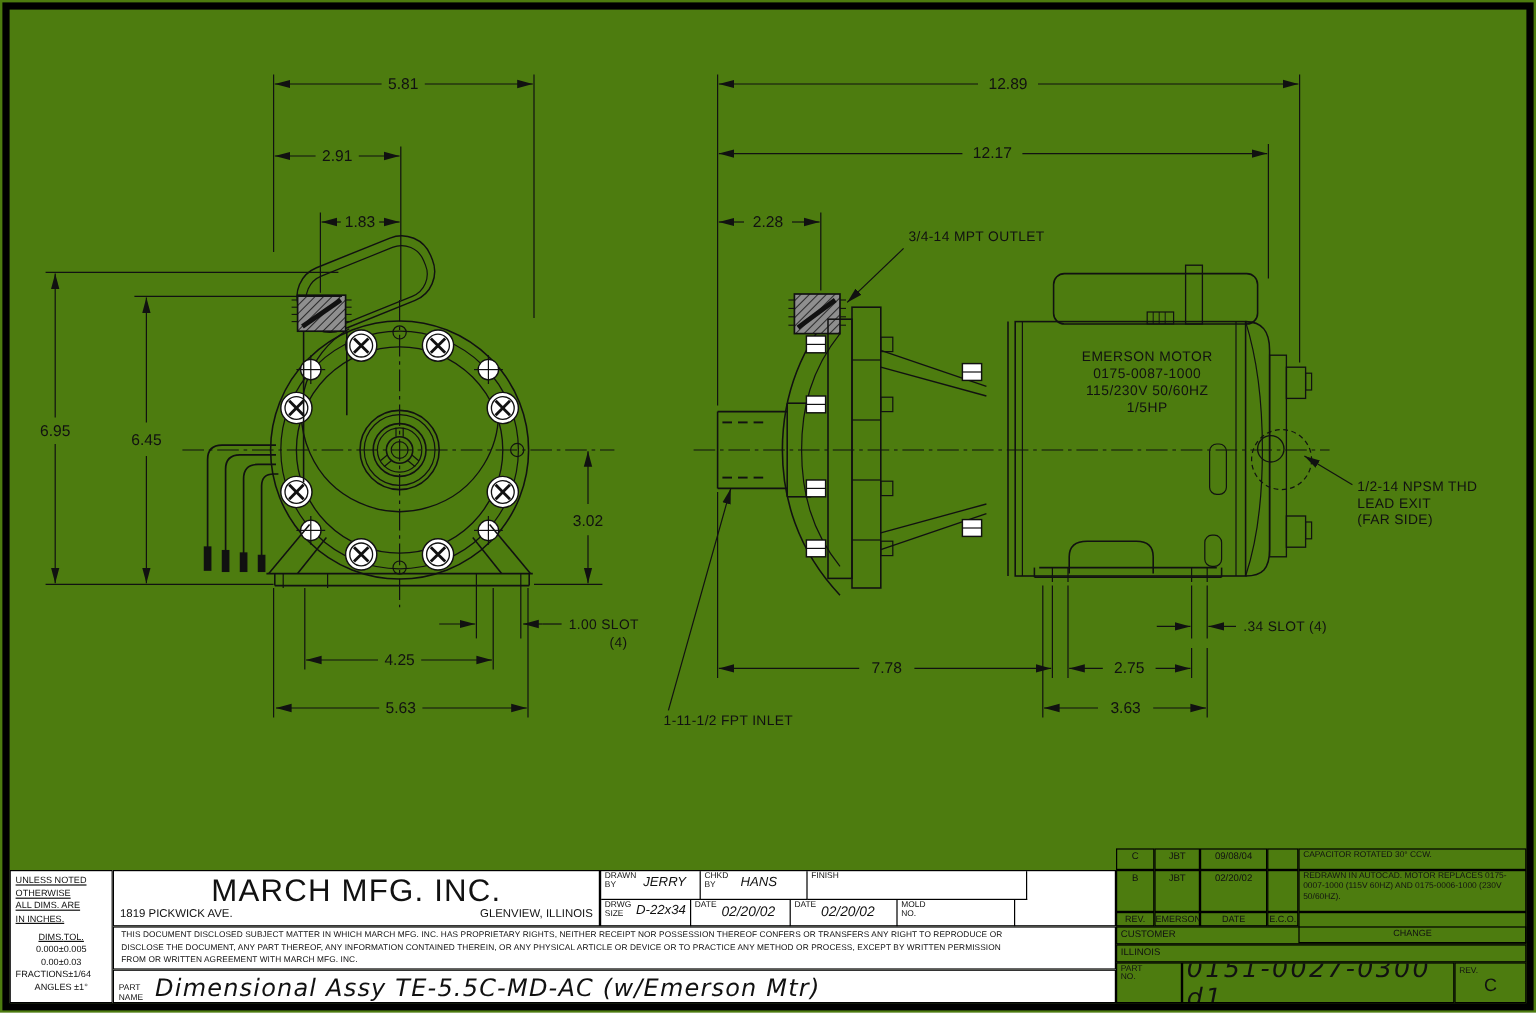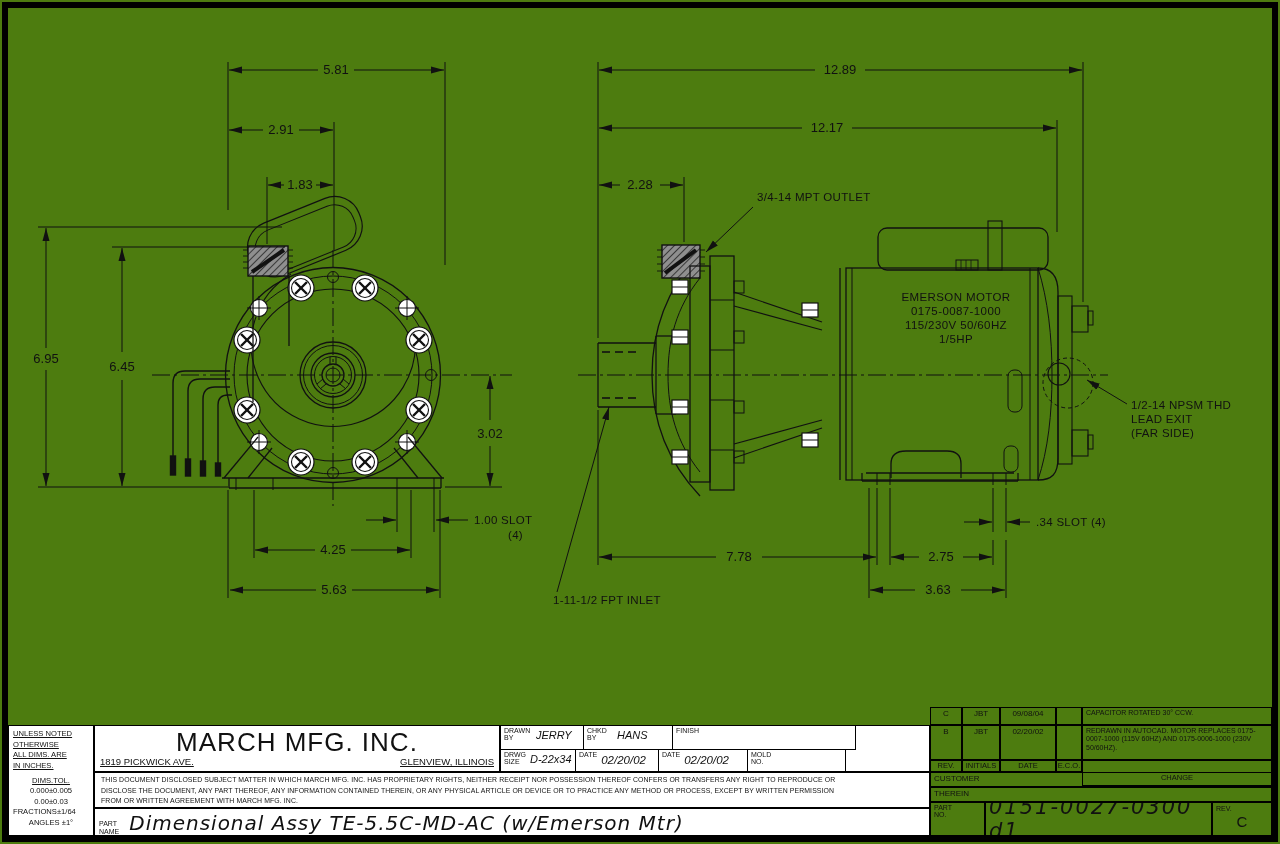--- a/index.html
+++ b/index.html
@@ -13,21 +13,21 @@
 
   
   .tb{position:absolute;border:1.3px solid #000;box-sizing:border-box;background:#fff;}
   .lbl{font-size:7px;line-height:1.05;}
   .tolbox{left:8px;top:725px;width:86px;height:111px;padding:3px 4px;font-size:7.6px;line-height:1.4;}
   .tolbox .u{text-decoration:underline;}
   .tolhead{margin-bottom:4px;}
   .tolrow{display:flex;justify-content:center;}
   .companybox{left:94px;top:725px;width:406px;height:47px;}
   .coname{text-align:center;font-size:26px;letter-spacing:1px;margin-top:1px;}
-  .coaddr{display:flex;justify-content:space-between;font-size:9.5px;padding:0 5px 1px 5px;margin-top:-2px;text-decoration:underline;}
+  .coaddr{display:flex;justify-content:space-between;font-size:9.5px;padding:0 5px 1px 5px;margin-top:-2px;}
   .metagrid{left:500px;top:725px;width:430px;height:47px;display:flex;flex-wrap:wrap;}
   .cell{border-right:1.3px solid #000;border-bottom:1.3px solid #000;box-sizing:border-box;
         padding:1px 3px;display:flex;gap:4px;align-items:flex-start;}
   .cell:last-child{border-right:none;}
   .cell .v{font-size:11px;font-style:italic;margin-top:2px;}
   .cell .vd{font-size:11.5px;font-style:italic;margin-top:3px;}
   .propbox{left:94px;top:772px;width:836px;height:36px;padding:2px 6px;}
   .propbox div{font-size:6.9px;line-height:1.55;white-space:nowrap;letter-spacing:.1px;}
   .pnamebox{left:94px;top:808px;width:836px;height:28px;display:flex;align-items:flex-end;gap:10px;padding:0 4px;}
   .pname{font-size:20px;font-style:italic;font-family:"DejaVu Sans",sans-serif;letter-spacing:1px;white-space:nowrap;}
@@ -454,30 +454,30 @@
   </div>
   <div class="revrow" style="left:930px;top:725px;width:342px;height:35px">
     <div class="rc ctr" style="width:32px">B</div>
     <div class="rc ctr" style="width:38px">JBT</div>
     <div class="rc ctr" style="width:56px">02/20/02</div>
     <div class="rc" style="width:26px"></div>
     <div class="rc chg" style="width:190px">REDRAWN IN AUTOCAD. MOTOR REPLACES 0175-0007-1000  (115V 60HZ) AND 0175-0006-1000 (230V 50/60HZ).</div>
   </div>
   <div class="revrow" style="left:930px;top:760px;width:342px;height:12px">
     <div class="rc hdr" style="width:32px;padding:0">REV.</div>
-    <div class="rc hdr" style="width:38px;padding:0">INITIALS</div>
+    <div class="rc hdr" style="width:38px;padding:0">EMERSON</div>
     <div class="rc hdr" style="width:56px;padding:0">DATE</div>
     <div class="rc hdr" style="width:26px;padding:0">E.C.O.</div>
     <div class="rc hdr" style="width:190px;padding:12px">CHANGE</div>
   </div>
   <div class="revrow" style="left:930px;top:772px;width:342px;height:15px">
     <div class="rc" style="width:342px">CUSTOMER</div>
   </div>
   <div class="revrow" style="left:930px;top:787px;width:342px;height:15px">
-    <div class="rc" style="width:342px">THEREIN</div>
+    <div class="rc" style="width:342px">ILLINOIS</div>
   </div>
   <div class="revrow partnorow">
     <div class="rc" style="width:55px">
       <div class="lbl">PART</div>
       <div class="lbl">NO.</div>
     </div>
     <div class="rc pno" style="width:227px">0151-0027-0300  d1</div>
     <div class="rc" style="width:60px">
       <span class="lbl">REV.</span>
       <div class="bigc">C</div>

